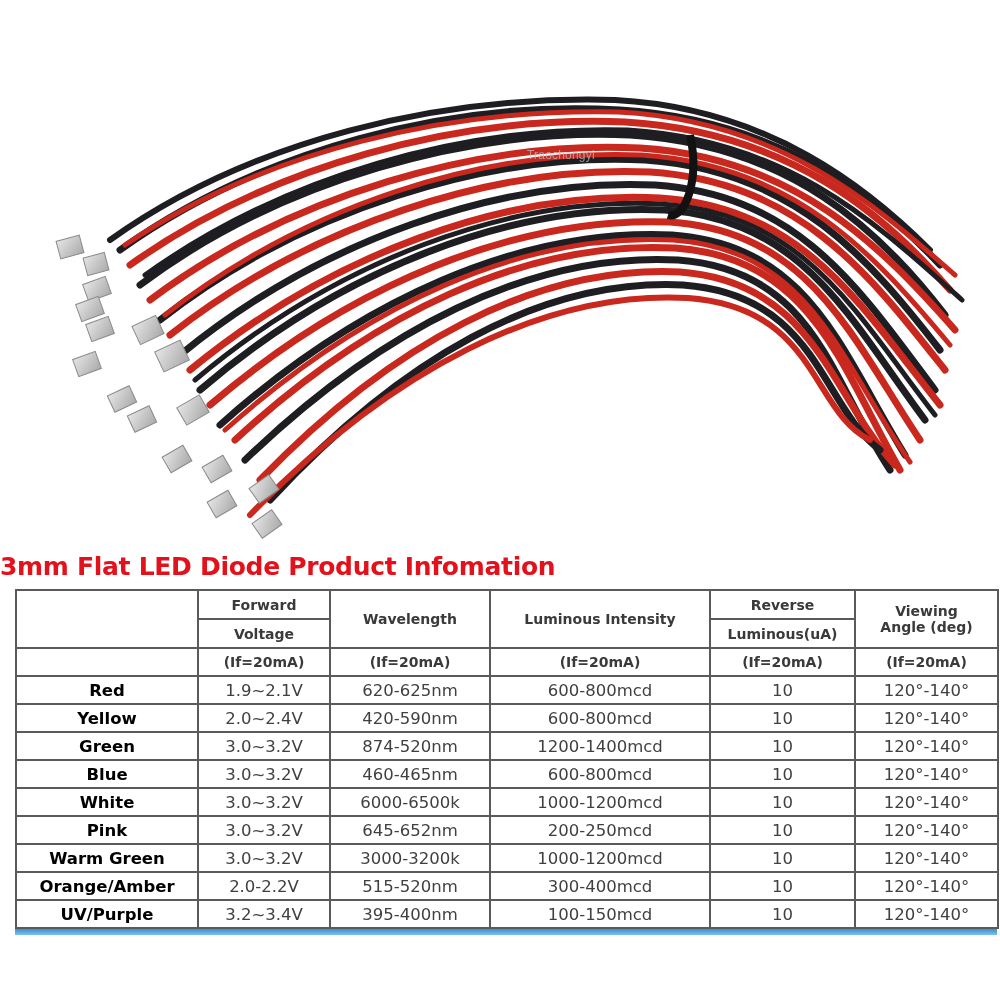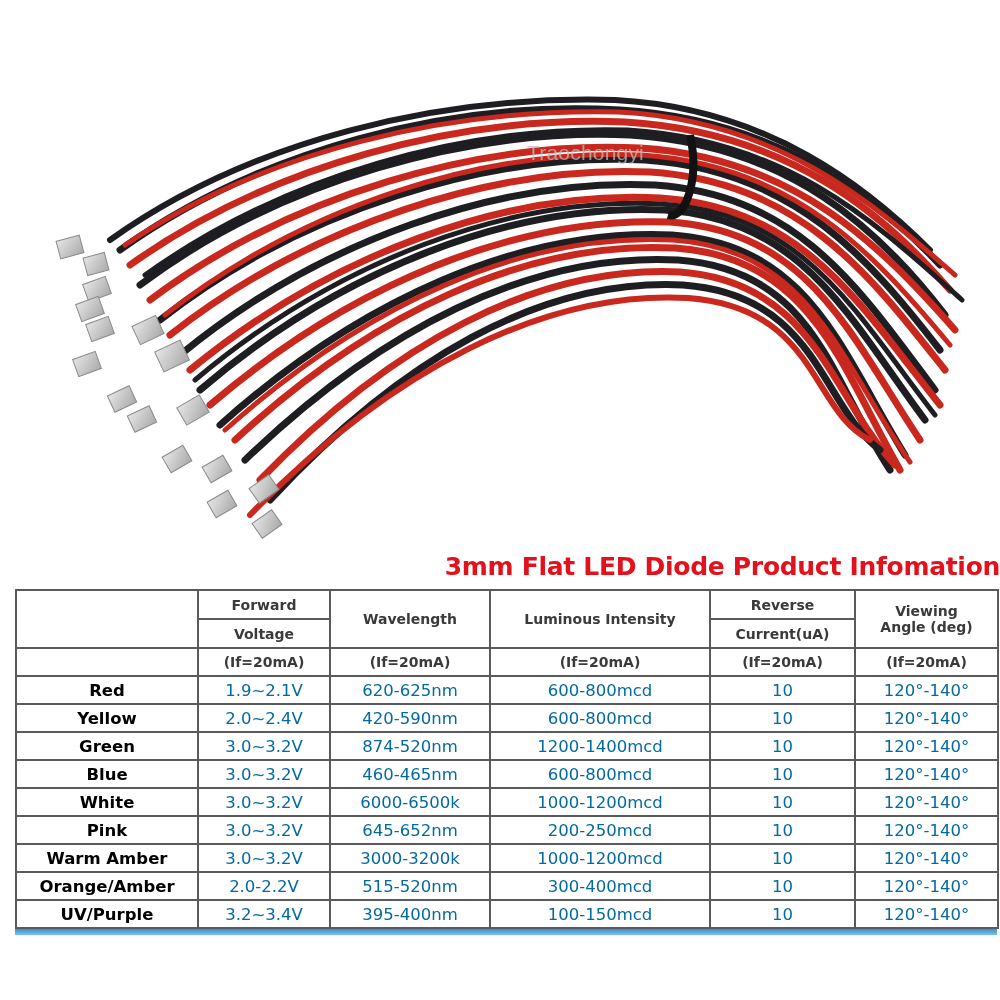--- a/index.html
+++ b/index.html
@@ -1,29 +1,29 @@
 <!DOCTYPE html>
 <html><head>
 <meta charset="utf-8">
 <style>
   html, body { margin: 0; padding: 0; background: #ffffff; }
   body { width: 1000px; height: 1000px; position: relative; overflow: hidden; font-family: "DejaVu Sans", sans-serif; }
 
   .photo { position: absolute; left: 0; top: 0; width: 1000px; height: 545px; }
-  .watermark { position: absolute; left: 527px; top: 141px; font-family: "Liberation Sans", sans-serif; font-size: 21px; color: rgba(190,190,190,0.75); letter-spacing: 0.2px; }
-
-  .title { position: absolute; left: 0; top: 552px; width: 1000px; text-align: right; color: #e3111b; font-weight: bold; font-size: 25px; font-family: "DejaVu Sans", sans-serif; letter-spacing: -0.3px; }
+  .watermark { position: absolute; left: 527px; top: 148px; font-family: "Liberation Sans", sans-serif; font-size: 12px; color: rgba(190,190,190,0.75); letter-spacing: 0.2px; }
+
+  .title { position: absolute; left: 0; top: 552px; width: 1000px; text-align: left; color: #e3111b; font-weight: bold; font-size: 25px; font-family: "DejaVu Sans", sans-serif; letter-spacing: -0.3px; }
 
   .table-wrap { position: absolute; left: 9px; top: 589px; width: 863px; padding-left: 6px; }
   table { border-collapse: collapse; width: 982px; table-layout: fixed; }
   td, th { border: 2px solid #5a5a5a; text-align: center; padding: 0; color: #333; }
   th { font-weight: bold; font-size: 14px; color: #3a3a3a; }
   .hsub { height: 27px; }
   .hcond { height: 26px; font-size: 14px; }
-  td { height: 26px; font-size: 16.5px; color: #0369a1; font-weight: normal; }
+  td { height: 26px; font-size: 16.5px; color: #404040; font-weight: normal; }
   td.name { font-weight: bold; font-size: 16.5px; color: #000000; }
   .blue-bar { height: 6px; width: 982px; background: linear-gradient(#3b8fd0, #7cc2ee); margin-top: 0; }
 </style>
 </head>
 <body>
 
 <div class="photo">
   <svg width="1000" height="545" viewBox="0 0 1000 545">
     <defs>
       <linearGradient id="ledg" x1="0" y1="0" x2="1" y2="1">
@@ -102,21 +102,21 @@
       <th rowspan="2">Wavelength</th>
       <th rowspan="2">Luminous Intensity</th>
       <th class="hsub">Reverse</th>
       <th rowspan="2">
         <span>Viewing</span><br>
         <span>Angle (deg)</span>
       </th>
     </tr>
     <tr>
       <th class="hsub">Voltage</th>
-      <th class="hsub">Current(uA)</th>
+      <th class="hsub">Luminous(uA)</th>
     </tr>
     <tr>
       <th class="hcond"></th>
       <th class="hcond">(If=20mA)</th>
       <th class="hcond">(If=20mA)</th>
       <th class="hcond">(If=20mA)</th>
       <th class="hcond">(If=20mA)</th>
       <th class="hcond">(If=20mA)</th>
     </tr>
 
@@ -162,21 +162,21 @@
     </tr>
     <tr>
       <td class="name">Pink</td>
       <td>3.0~3.2V</td>
       <td>645-652nm</td>
       <td>200-250mcd</td>
       <td>10</td>
       <td>120°-140°</td>
     </tr>
     <tr>
-      <td class="name">Warm Amber</td>
+      <td class="name">Warm Green</td>
       <td>3.0~3.2V</td>
       <td>3000-3200k</td>
       <td>1000-1200mcd</td>
       <td>10</td>
       <td>120°-140°</td>
     </tr>
     <tr>
       <td class="name">Orange/Amber</td>
       <td>2.0-2.2V</td>
       <td>515-520nm</td>

